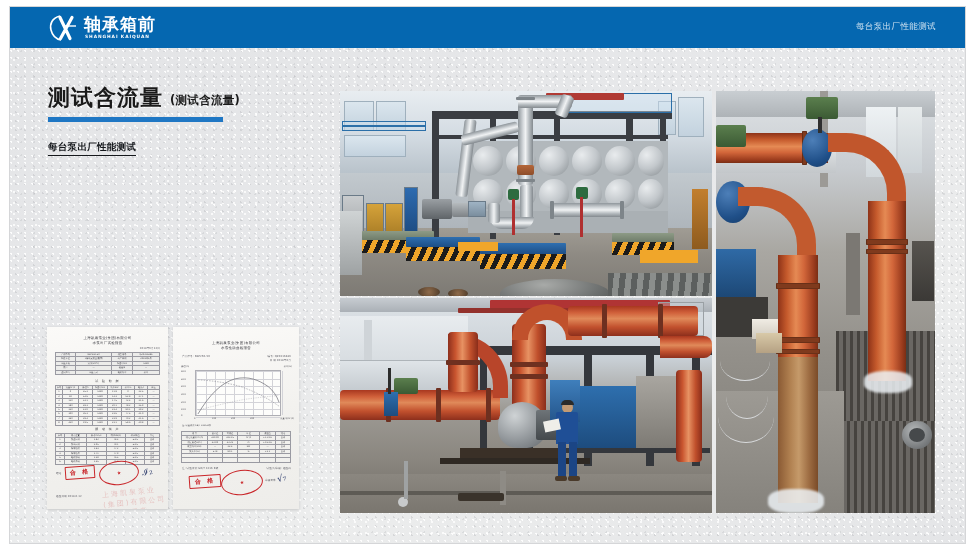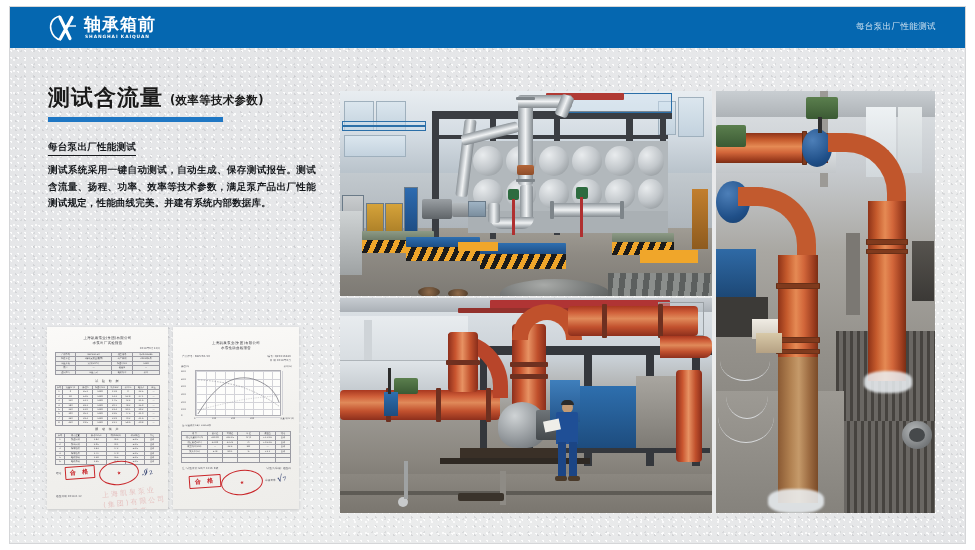--- a/index.html
+++ b/index.html
@@ -242,28 +242,27 @@
         <div class="en">SHANGHAI KAIQUAN</div>
       </div>
     </div>
 
     <div id="tagline">每台泵出厂性能测试</div>
   </div>
 
   <div id="title-block">
     <div id="title-row">
       <div id="title-main">测试含流量</div>
-      <div id="title-sub">(效率等技术参数)</div>
+      <div id="title-sub">(测试含流量)</div>
     </div>
     <div id="title-rule"></div>
   </div>
 
   <div id="body-block">
     <div id="body-head">每台泵出厂性能测试</div>
-    <div id="body-text">测试系统采用一键自动测试，自动生成、保存测试报告。测试含流量、扬程、功率、效率等技术参数，满足泵产品出厂性能测试规定，性能曲线完美。并建有系统内部数据库。</div>
   </div>
 
   <div class="doc" id="doc-report">
     <div class="paper"></div>
 
     <div class="dtitle" style="top:9px;">上海凯泉泵业(集团)有限公司</div>
     <div class="dtitle" style="top:14px;">水泵出厂试验报告</div>
     <div class="dmeta" style="right:8px; top:20px;">2018年6月12日</div>
 
     <div class="mt hdr" style="left:8px; top:25px; width:105px;">

